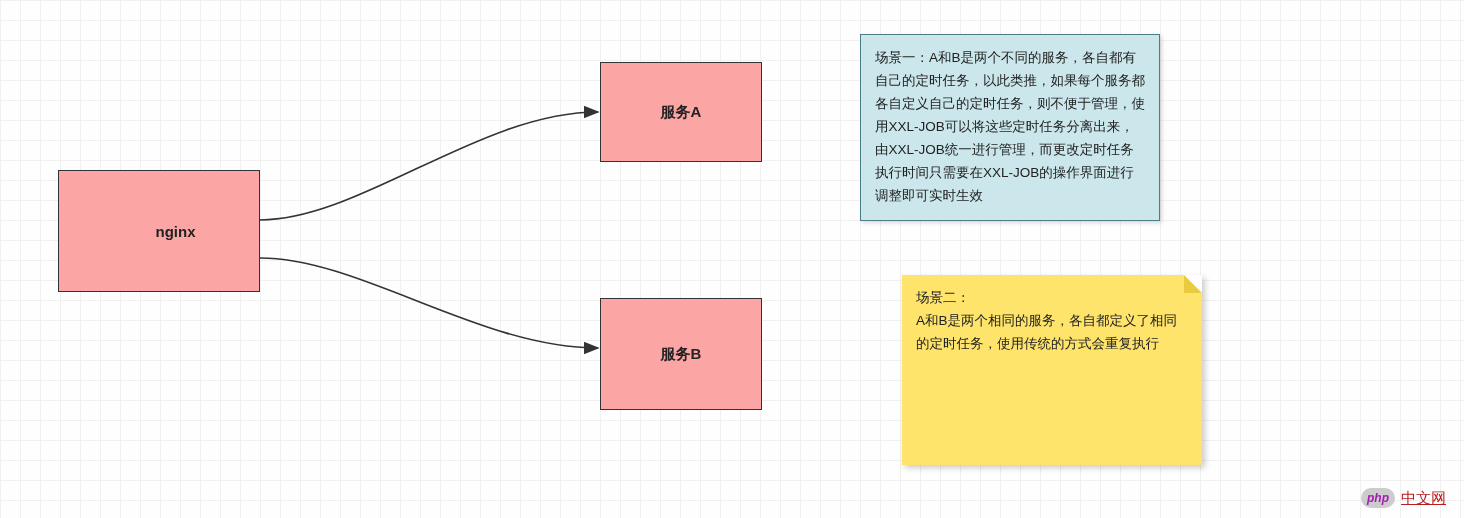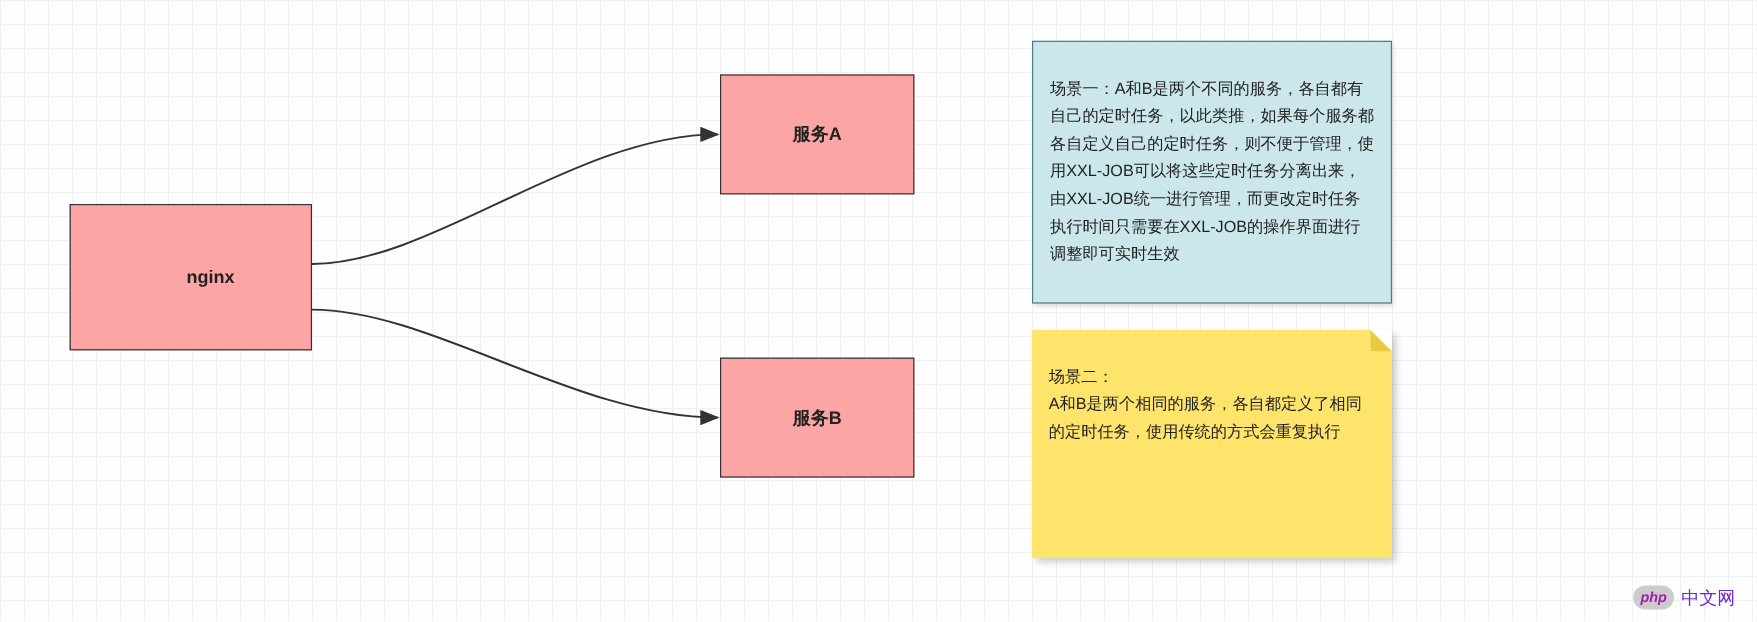--- a/index.html
+++ b/index.html
@@ -21,35 +21,36 @@
       background: #fca5a5;
       display: flex;
       align-items: center;
       justify-content: center;
       font-size: 15px;
       font-weight: 600;
       color: #222;
     }
     .note {
       position: absolute;
-      padding: 28px 14px;
+      padding: 12px 14px;
       font-size: 13.5px;
       line-height: 1.7;
       color: #222;
       width: 300px;
     }
     .note-blue {
       background: #cbe7eb;
       border: 1px solid #4a7d85;
       box-shadow: 2px 2px 4px rgba(0,0,0,0.15);
     }
     .note-yellow {
       background: #ffe46b;
       border: none;
       box-shadow: 3px 3px 6px rgba(0,0,0,0.2);
+      margin-left: 42px;
     }
     .note-yellow::after {
       content: "";
       position: absolute;
       top: 0;
       right: 0;
       width: 0;
       height: 0;
       border-top: 18px solid #fefefe;
       border-left: 18px solid #e8cb3f;
@@ -72,22 +73,23 @@
       background: #ccc;
       color: #a21caf;
       font-weight: 700;
       font-size: 12px;
       padding: 3px 6px;
       border-radius: 10px;
       font-style: italic;
     }
     .logo-text {
       font-size: 15px;
-      color: #6d28d9;
+      color: #b91c1c;
       font-weight: 500;
+      text-decoration: underline;
     }
   </style>
 </head>
 <body>
 
 <svg class="arrows">
   <defs>
     <marker id="arrowhead" markerWidth="10" markerHeight="8" refX="9" refY="4" orient="auto">
       <path d="M0,0 L10,4 L0,8 Z" fill="#333"></path>
     </marker>
@@ -99,21 +101,21 @@
 </svg>
 
 <div class="box" style="left:58px; top:170px; width:202px; height:122px;padding-left:33px;">
   <span>nginx</span>
 </div>
 
 <div class="box" style="left:600px; top:62px; width:162px; height:100px;">
   <span>服务A</span>
 </div>
 
-<div class="box" style="left:600px; top:298px; width:162px; height:100px;">
+<div class="box" style="left:600px; top:298px; width:162px; height:112px;">
   <span>服务B</span>
 </div>
 
 <div class="note note-blue" style="left:860px; top:34px;">
   <span style="white-space:pre-wrap;">场景一：A和B是两个不同的服务，各自都有自己的定时任务，以此类推，如果每个服务都各自定义自己的定时任务，则不便于管理，使用XXL-JOB可以将这些定时任务分离出来，由XXL-JOB统一进行管理，而更改定时任务执行时间只需要在XXL-JOB的操作界面进行调整即可实时生效</span>
 </div>
 
 <div class="note note-yellow" style="left:860px; top:275px; height:190px;">
   <span style="white-space:pre-wrap;">场景二：
 A和B是两个相同的服务，各自都定义了相同的定时任务，使用传统的方式会重复执行</span>

